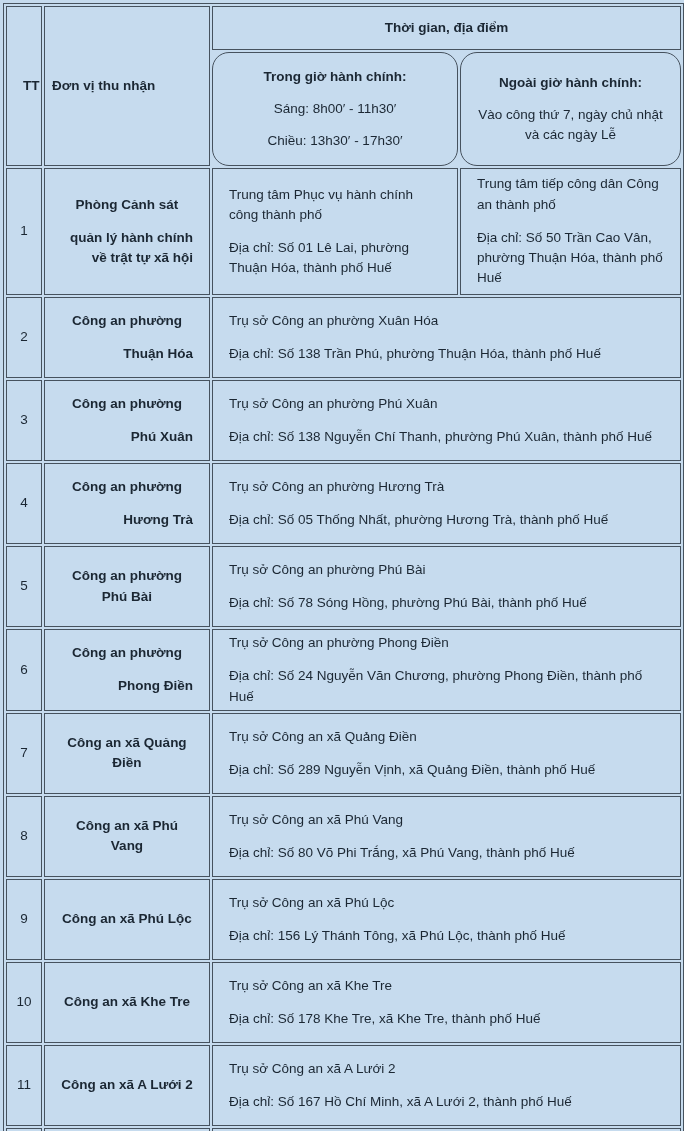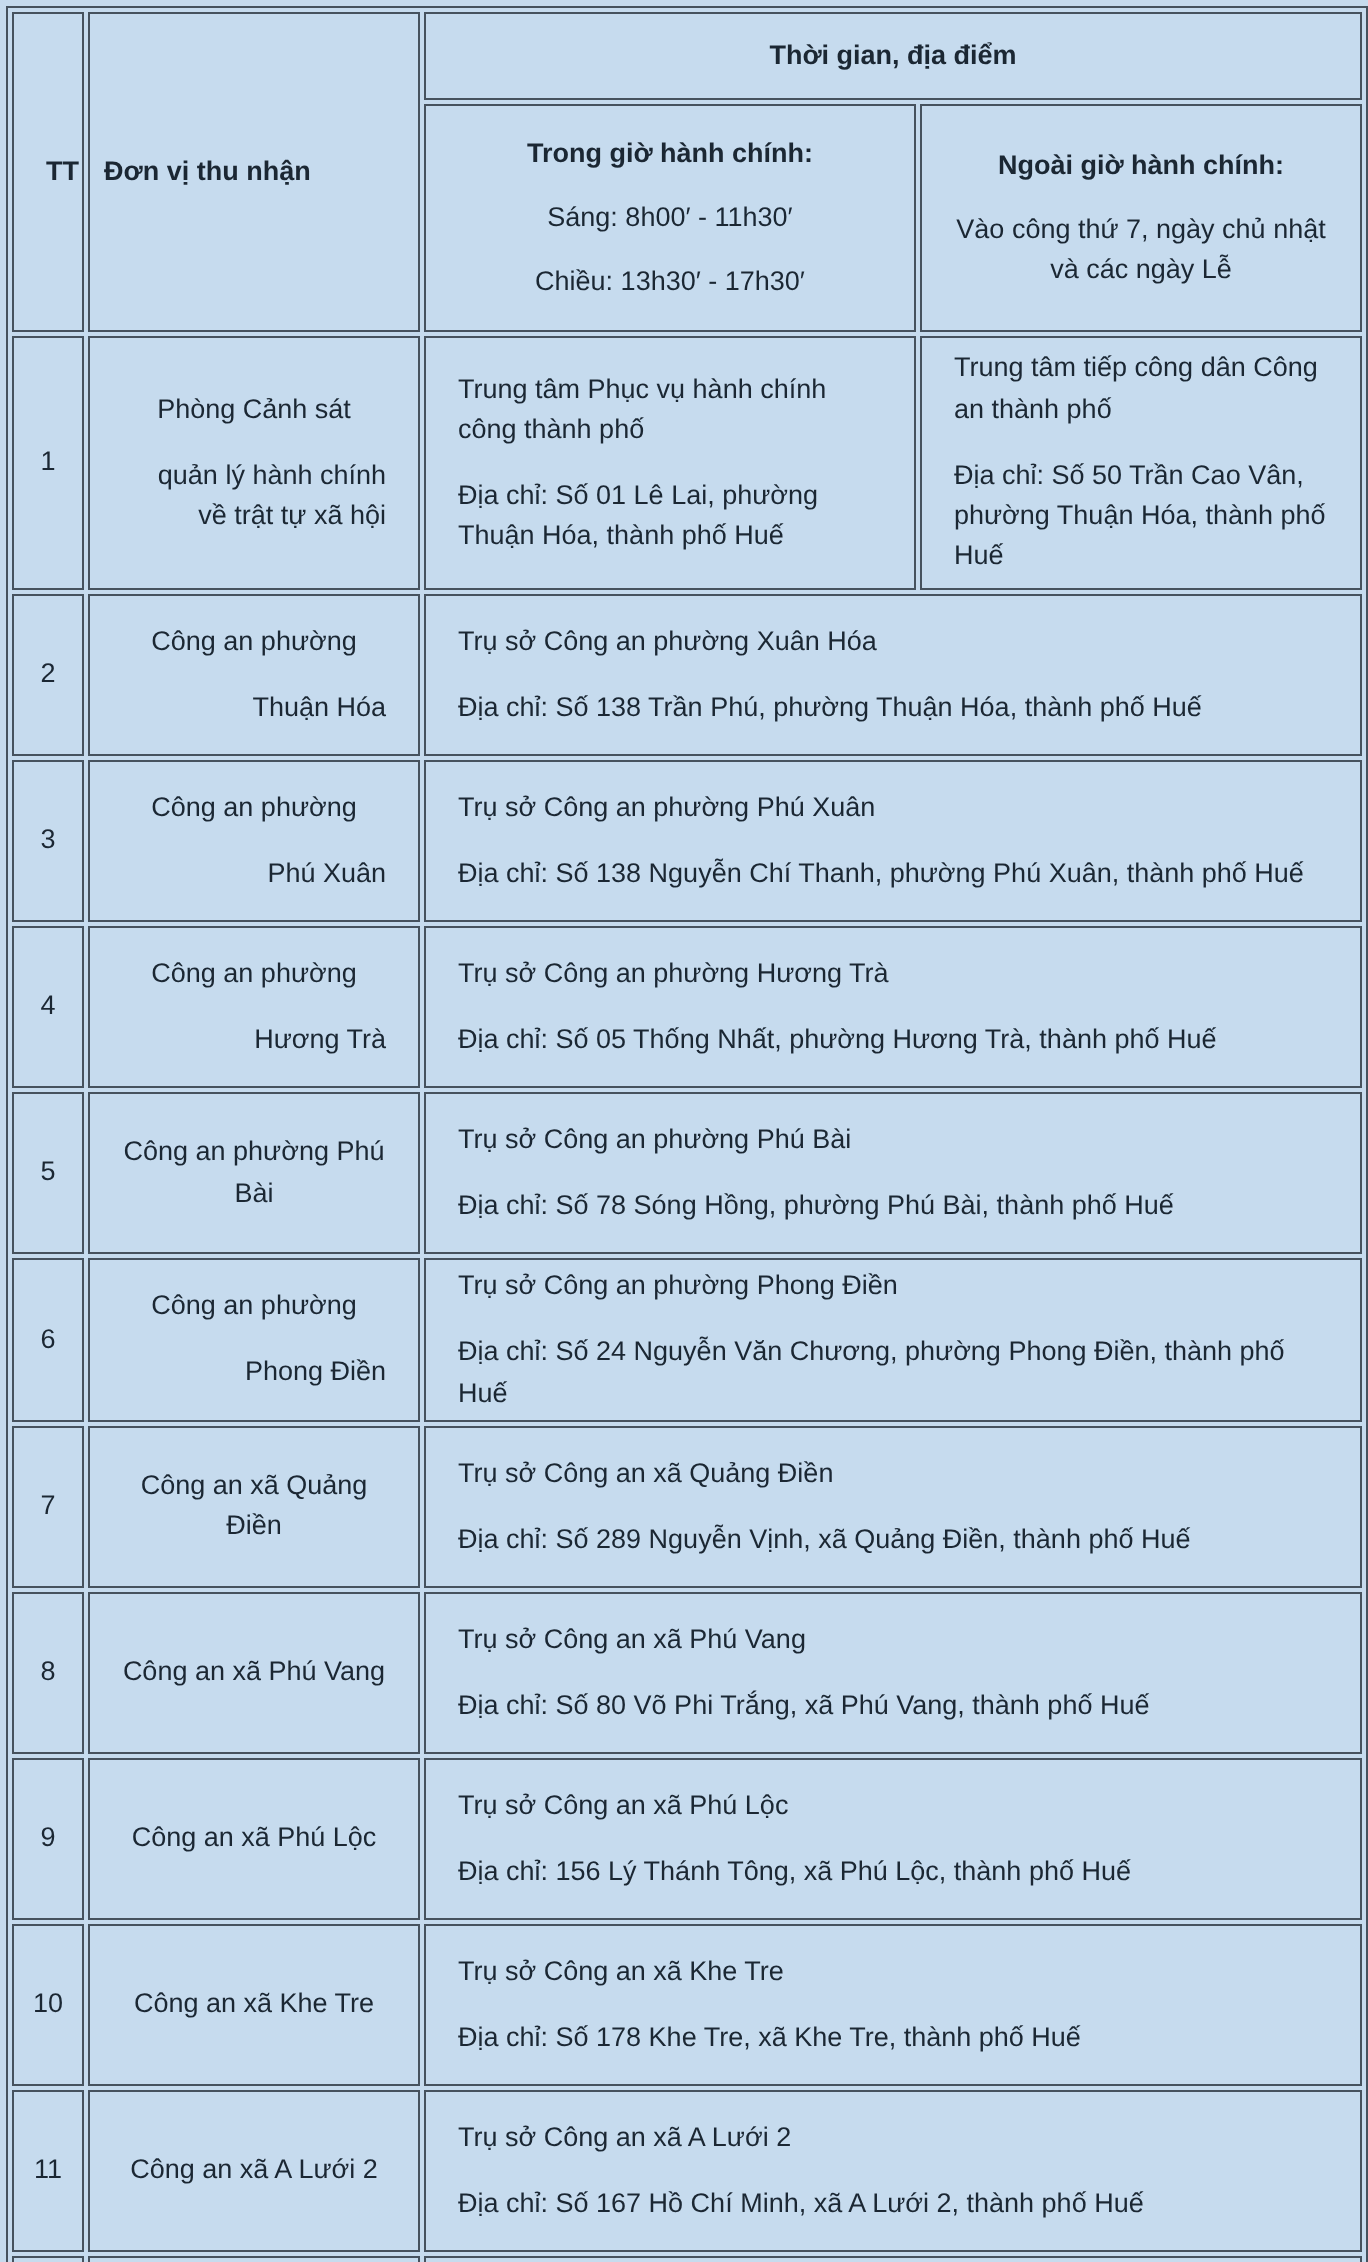--- a/index.html
+++ b/index.html
@@ -38,27 +38,27 @@
   col.c-in   { width: 246px; }
   col.c-out  { width: 221px; }
 
   th.hdr-center { font-weight: bold; text-align: center; }
   th.hdr-left   { font-weight: bold; text-align: left; padding-left: 7px; }
   th.hdr-stack  { text-align: center; }
   .hdr-stack .title { font-weight: bold; }
   .hdr-stack .para + .para { margin-top: 12px; }
 
   tr.hr-a th { height: 44px; }
-  tr.hr-b th { height: 114px; }
+  tr.hr-b th { height: 114px; border-radius: 17px; }
   tr.r1 td   { height: 127px; }
   tr.rn td   { height: 81px; }
   tr.partial td { height: 34px; }
 
   td.c-num  { text-align: center; padding: 2px; }
-  td.c-unit { text-align: center; }
+  td.c-unit { text-align: center; font-weight: bold; }
   td.c-unit .para + .para { margin-top: 13px; text-align: right; }
   td.c-addr { text-align: left; }
   td.c-addr .para + .para { margin-top: 13px; }
 </style>
 </head>
 <body>
 
 <table class="main">
   <colgroup>
     <col class="c-tt">

